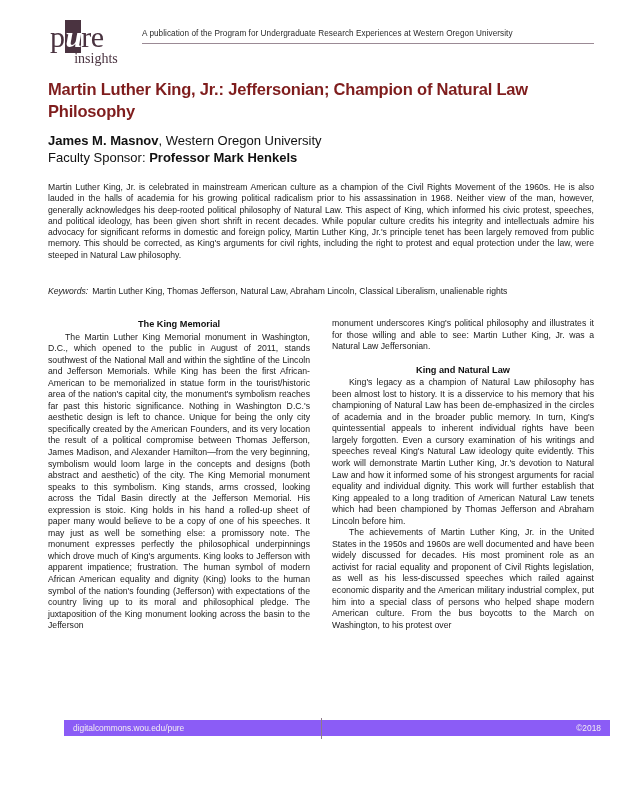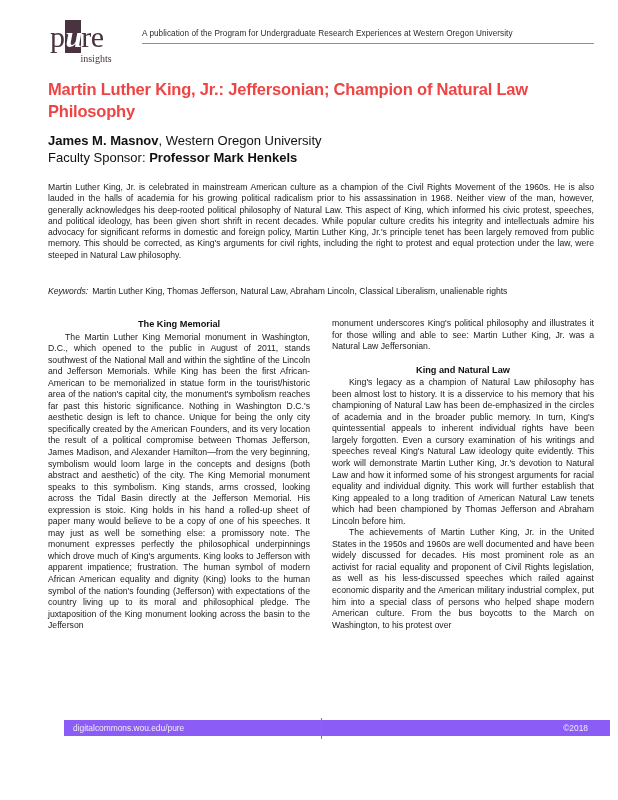--- a/index.html
+++ b/index.html
@@ -57,21 +57,21 @@
     background: #4a3340;
     color: #ffffff;
     padding: 0 1px;
     font-style: italic;
     font-weight: bold;
     letter-spacing: -2px;
   }
   .logo-sub {
     display: block;
     font-family: "Liberation Serif", serif;
-    font-size: 10px;
+    font-size: 14px;
     line-height: 16px;
     color: #4a3340;
     text-align: center;
     margin-top: -1px;
     padding-left: 10px;
   }
   .masthead-line {
     position: absolute;
     left: 94px;
     top: 6px;
@@ -92,21 +92,21 @@
 
   
   .title {
     position: absolute;
     left: 0;
     top: 78px;
     width: 500px;
     font-size: 16.5px;
     line-height: 22px;
     font-weight: bold;
-    color: #ef4444;
+    color: #7f1d1d;
     letter-spacing: -0.2px;
   }
   .authors {
     position: absolute;
     left: 0;
     top: 133px;
     width: 500px;
     font-size: 13px;
     line-height: 16.5px;
     color: #111111;
@@ -191,21 +191,21 @@
     height: 21px;
     display: flex;
     align-items: center;
   }
   .footer-right {
     flex: 1;
     height: 21px;
     display: flex;
     align-items: center;
     justify-content: flex-end;
-    padding-right: 22px;
+    padding-right: 9px;
     box-sizing: border-box;
   }
 </style>
 </head>
 <body>
 
 <div class="page">
   <div class="sheet">
 
     <div class="masthead">

